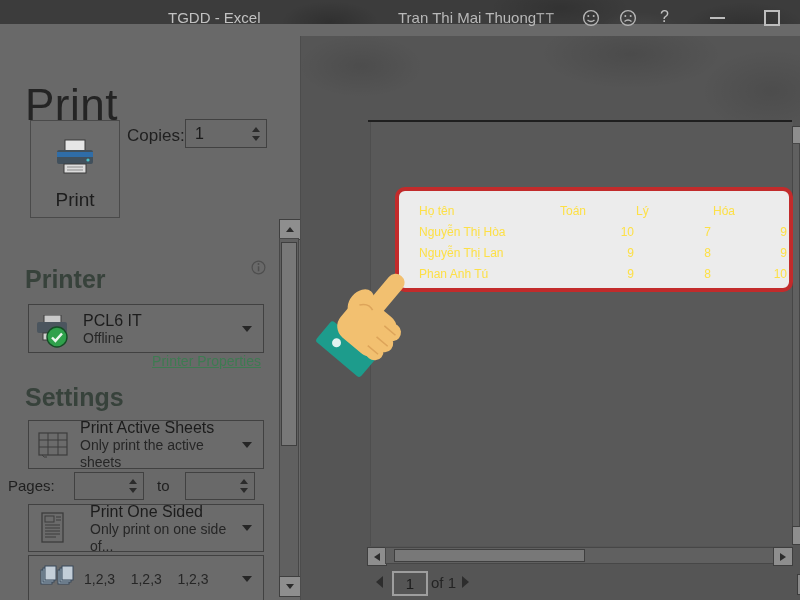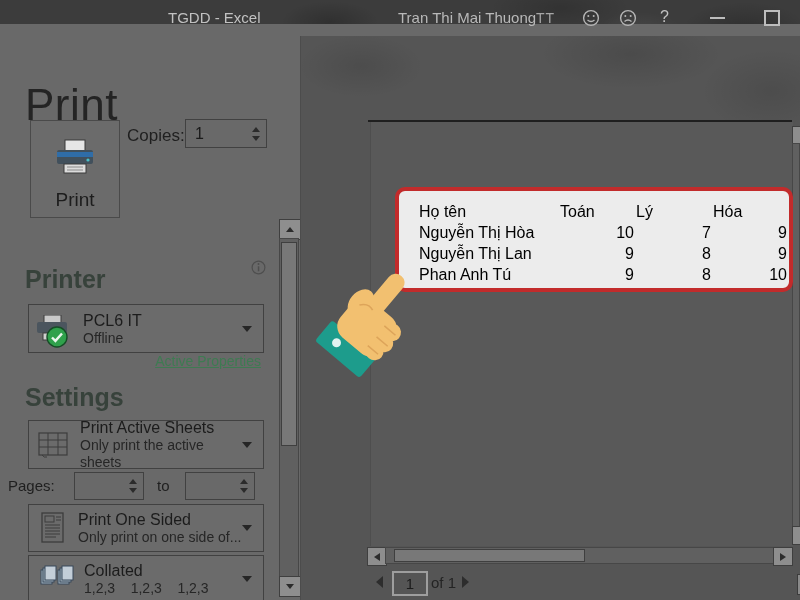--- a/index.html
+++ b/index.html
@@ -40,21 +40,21 @@
     background:
       radial-gradient(ellipse 90px 45px at 60px 30px, rgba(0,0,0,.10), transparent 70%),
       radial-gradient(ellipse 130px 50px at 330px 18px, rgba(0,0,0,.12), transparent 70%),
       radial-gradient(ellipse 100px 60px at 470px 55px, rgba(0,0,0,.10), transparent 70%),
       #555555;border-left:1px solid #4c4c4c}
   #preview-page{left:370px;top:122px;width:422px;height:424px;background:#595959;border-left:1px solid #4e4e4e}
   #page-top-line{left:368px;top:120px;width:424px;height:2px;background:#1f1f1f}
   #highlight-box{left:395px;top:187px;width:398px;height:105px;background:#ececec;
                  border:4px solid #c22b2b;border-radius:10px;box-sizing:border-box}
   #preview-table{left:419px;top:201px;display:grid;grid-template-columns:139px 76px 77px 76px;
-                 font-size:16px;line-height:21px;color:#000000}
+                 font-size:12px;line-height:21px;color:#fde047}
   #preview-table .num{text-align:right}
   #preview-table .hnum{padding-left:2px}
   .pre{white-space:pre}
   .link{color:#3e7b52;text-decoration:underline;font-size:14px}
   svg{display:block}
 </style>
 </head>
 <body>
 
 <div id="titlebar" class="abs">
@@ -131,21 +131,21 @@
         <path d="M6,11.5 l3.4,3.4 L16,7.5" fill="none" stroke="#e9f6ec" stroke-width="2.4"></path>
       </svg>
     </span>
     <span class="txt" style="margin-left:8px">
       <div class="t1">PCL6 IT</div>
       <div class="t2">Offline</div>
     </span>
     <i class="dd-arrow" style="margin-left:auto;margin-right:11px"></i>
   </div>
 
-  <div class="abs link" style="left:0;top:317px;width:261px;text-align:right">Active Properties</div>
+  <div class="abs link" style="left:0;top:317px;width:261px;text-align:right">Printer Properties</div>
 
   <div class="abs section-heading" style="left:25px;top:347px">Settings</div>
 
   <div class="abs box dd" style="left:28px;top:384px;width:234px;height:47px">
     <span style="margin-left:9px">
       <svg width="32" height="30" viewBox="0 0 32 30">
         <rect x="1" y="3" width="28" height="22" fill="none" stroke="#3c3c3c" stroke-width="1.2"></rect>
         <path d="M1,10 h28 M1,17 h28 M10,3 v22 M20,3 v22" stroke="#3c3c3c" stroke-width="1"></path>
         <path d="M4,25 q2,3 5,2" stroke="#3c3c3c" fill="none"></path>
       </svg>
@@ -175,42 +175,41 @@
   </div>
 
   <div class="abs box dd" style="left:28px;top:468px;width:234px;height:46px">
     <span style="margin-left:11px">
       <svg width="26" height="32" viewBox="0 0 26 32">
         <rect x="2" y="1" width="21" height="29" fill="none" stroke="#3c3c3c" stroke-width="1.3"></rect>
         <rect x="5" y="4" width="9" height="6" fill="none" stroke="#3c3c3c"></rect>
         <path d="M16,5 h5 M16,8 h5 M5,13 h15 M5,16 h15 M5,19 h15 M5,22 h15 M5,25 h11" stroke="#3c3c3c" stroke-width="1"></path>
       </svg>
     </span>
-    <span class="txt" style="margin-left:12px">
+    <span class="txt" style="margin-left:24px">
       <div class="t1">Print One Sided</div>
       <div class="t2">Only print on one side of...</div>
     </span>
     <i class="dd-arrow" style="margin-left:auto;margin-right:11px"></i>
   </div>
 
   <div class="abs box dd" style="left:28px;top:519px;width:234px;height:46px">
     <span style="margin-left:9px">
       <svg width="36" height="30" viewBox="0 0 36 30">
         <g stroke="#39495a" fill="#9fb0bd">
           <rect x="3" y="6" width="11" height="14"></rect>
             <rect x="5" y="4" width="11" height="14"></rect>
             <rect x="7" y="2" width="11" height="14" fill="#c3ced8"></rect>
           <rect x="20" y="6" width="11" height="14"></rect>
             <rect x="22" y="4" width="11" height="14"></rect>
             <rect x="24" y="2" width="11" height="14" fill="#c3ced8"></rect>
         </g>
       </svg>
     </span>
     <span class="txt" style="margin-left:10px">
-      <div class="t1">Collated</div>
       <div class="t2 pre">1,2,3    1,2,3    1,2,3</div>
     </span>
     <i class="dd-arrow" style="margin-left:auto;margin-right:11px"></i>
   </div>
 
   <div class="abs sb-btn" style="left:279px;top:183px;width:20px;height:19px">
     <i class="tri-up"></i>
     </div>
   <div class="abs sb-track" style="left:279px;top:202px;width:18px;height:338px"></div>
   <div class="abs sb-thumb" style="left:281px;top:206px;width:14px;height:202px"></div>

